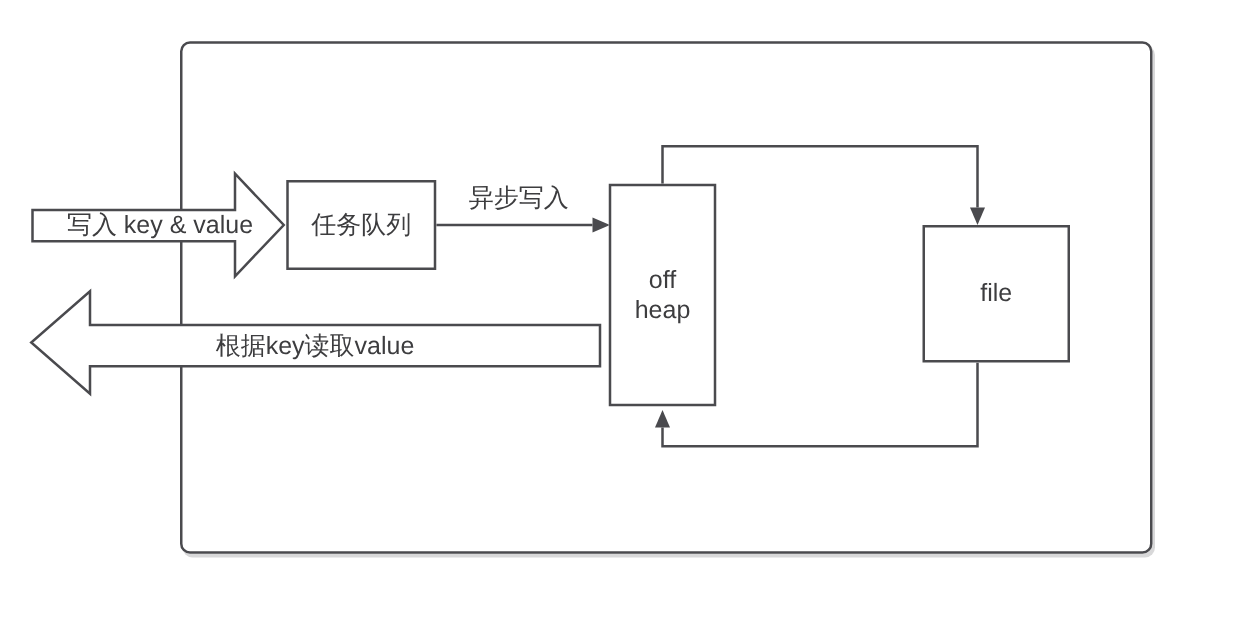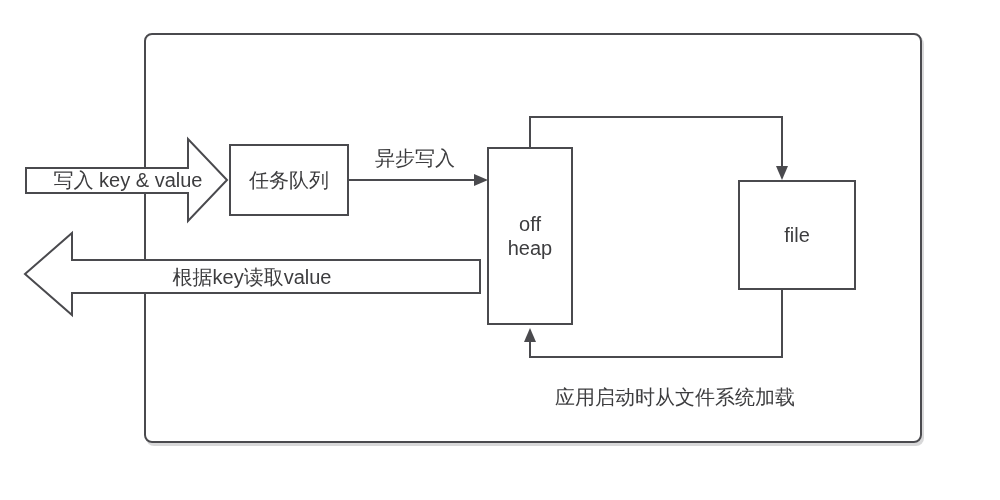--- a/index.html
+++ b/index.html
@@ -107,15 +107,14 @@
     <span>heap</span>
   </div>
 
   <div class="node node-file">
     <span>file</span>
   </div>
 
   <div class="flow-label label-write">写入 key &amp; value</div>
   <div class="flow-label label-async">异步写入</div>
   <div class="flow-label label-read">根据key读取value</div>
-  <div class="flow-label label-load">应用启动时从文件系统加载</div>
 
 </div>
 
 </body></html>

